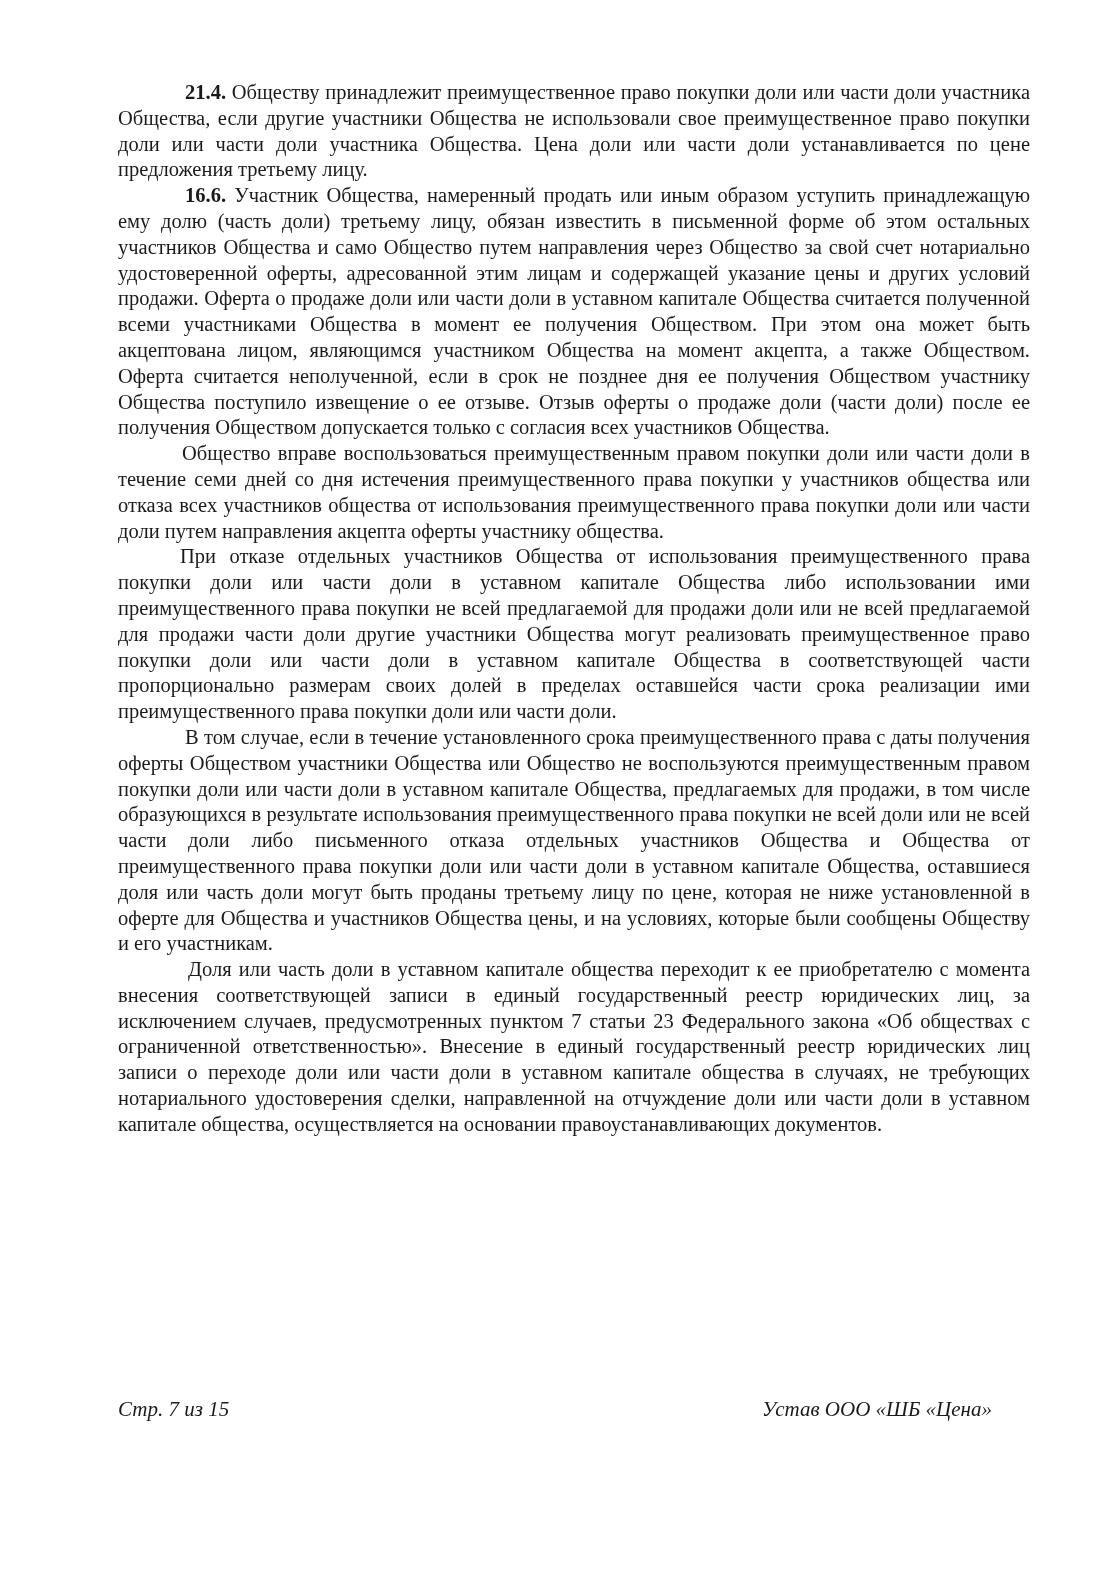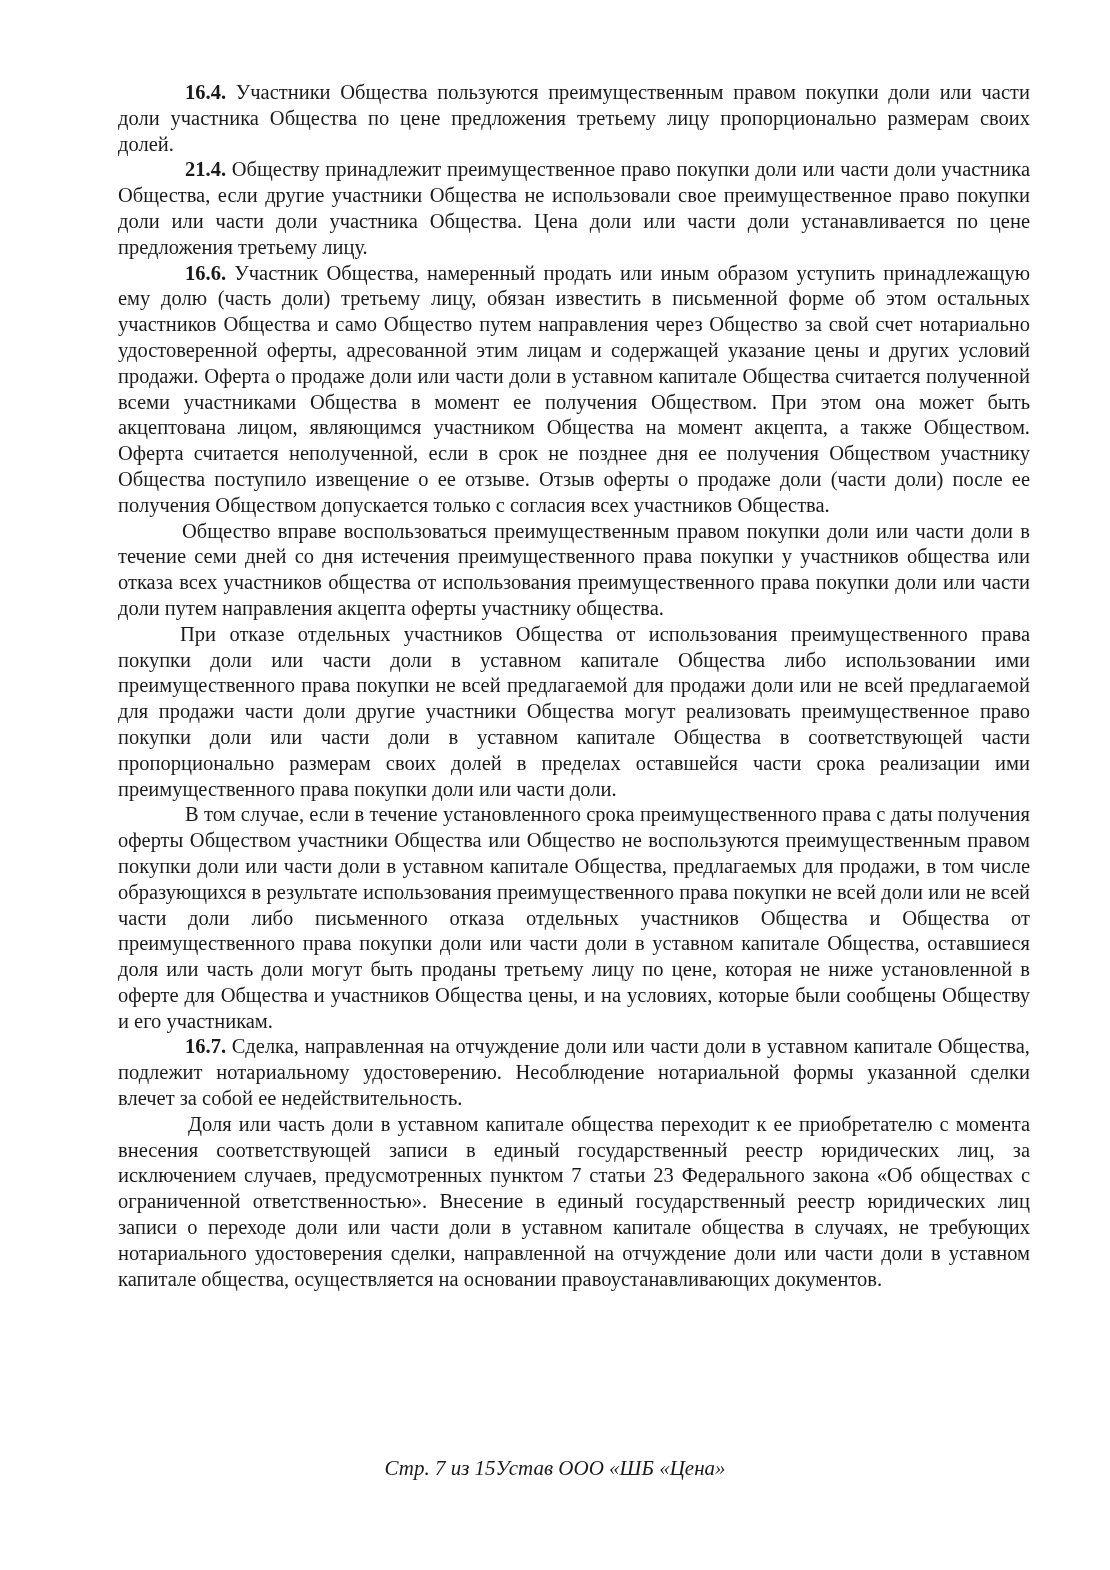--- a/index.html
+++ b/index.html
@@ -7,36 +7,34 @@
   .page {
     position: absolute; left: 118px; top: 80px; width: 912px;
     font-family: "Liberation Serif", serif;
     font-size: 20.5px; line-height: 25.8px; color: #1a1a1a;
     text-align: justify;
   }
   .page p { margin: 0; text-indent: 67px; }
   .page p.ind2 { text-indent: 64px; }
   .num { font-weight: bold; }
   .footer {
-    position: absolute; top: 1456px; left: 118px; width: 874px;
+    position: absolute; top: 1397px; left: 118px; width: 874px;
     font-family: "Liberation Serif", serif; font-style: italic;
     font-size: 21px; color: #1a1a1a;
-    display: flex; justify-content: center;
+    display: flex; justify-content: space-between;
   }
 </style>
 </head>
 <body>
 
 <div class="page">
-  <p><span class="num">16.4.</span><span> Участники Общества пользуются преимущественным правом покупки доли или части доли участника Общества по цене предложения третьему лицу пропорционально размерам своих долей.</span></p>
   <p><span class="num">21.4.</span><span>  Обществу принадлежит преимущественное право покупки доли или части доли участника Общества, если другие участники Общества не использовали свое преимущественное право покупки доли или части доли участника Общества. Цена доли или части доли устанавливается по цене предложения третьему лицу.</span></p>
   <p><span class="num">16.6.</span><span> Участник Общества, намеренный продать или иным образом уступить принадлежащую ему долю (часть доли) третьему лицу, обязан известить в письменной форме об этом остальных участников Общества и само Общество путем направления через Общество за свой счет нотариально удостоверенной оферты, адресованной этим лицам и содержащей указание цены и других условий продажи. Оферта о продаже доли или части доли в уставном капитале Общества считается полученной всеми участниками Общества в момент ее получения Обществом. При этом она может быть акцептована лицом, являющимся участником Общества на момент акцепта, а также Обществом. Оферта считается неполученной, если в срок не позднее дня ее получения Обществом участнику Общества поступило извещение о ее отзыве. Отзыв оферты о продаже доли (части доли) после ее получения Обществом допускается только с согласия всех участников Общества.</span></p>
   <p class="ind2"><span>Общество вправе воспользоваться преимущественным правом покупки доли или части доли в течение семи дней со дня истечения преимущественного права покупки у участников общества или отказа всех участников общества от использования преимущественного права покупки доли или части доли путем направления акцепта оферты участнику общества.</span></p>
   <p class="ind2" style="text-indent:62px"><span>При отказе отдельных участников Общества от использования преимущественного права покупки доли или части доли в уставном капитале Общества либо использовании ими преимущественного права покупки не всей предлагаемой для продажи доли или не всей предлагаемой для продажи части доли другие участники Общества могут реализовать преимущественное право покупки доли или части доли в уставном капитале Общества в соответствующей части пропорционально размерам своих долей в пределах оставшейся части срока реализации ими преимущественного права покупки доли или части доли.</span></p>
   <p><span>В том случае, если в течение установленного срока преимущественного права с даты получения оферты Обществом участники Общества или Общество не воспользуются преимущественным правом покупки доли или части доли в уставном капитале Общества, предлагаемых для продажи, в том числе образующихся в результате использования преимущественного права покупки не всей доли или не всей части доли либо письменного отказа отдельных участников Общества и Общества от преимущественного права покупки доли или части доли в уставном капитале Общества, оставшиеся доля или часть доли могут быть проданы третьему лицу по цене, которая не ниже установленной в оферте для Общества и участников Общества цены, и на условиях, которые были сообщены Обществу и его участникам.</span></p>
-  <p><span class="num">16.7.</span><span> Сделка, направленная на отчуждение доли или части доли в уставном капитале Общества, подлежит нотариальному удостоверению. Несоблюдение нотариальной формы указанной сделки влечет за собой ее недействительность.</span></p>
   <p class="ind2" style="text-indent:70px"><span>Доля или часть доли в уставном капитале общества переходит к ее приобретателю с момента внесения соответствующей записи в единый государственный реестр юридических лиц, за исключением случаев, предусмотренных пунктом 7 статьи 23 Федерального закона «Об обществах с ограниченной ответственностью». Внесение в единый государственный реестр юридических лиц записи о переходе доли или части доли в уставном капитале общества в случаях, не требующих нотариального удостоверения сделки, направленной на отчуждение доли или части доли в уставном капитале общества, осуществляется на основании правоустанавливающих документов.</span></p>
 </div>
 
 <div class="footer">
   <span>Стр. 7 из 15</span>
   <span>Устав ООО «ШБ «Цена»</span>
 </div>
 
 </body></html>

